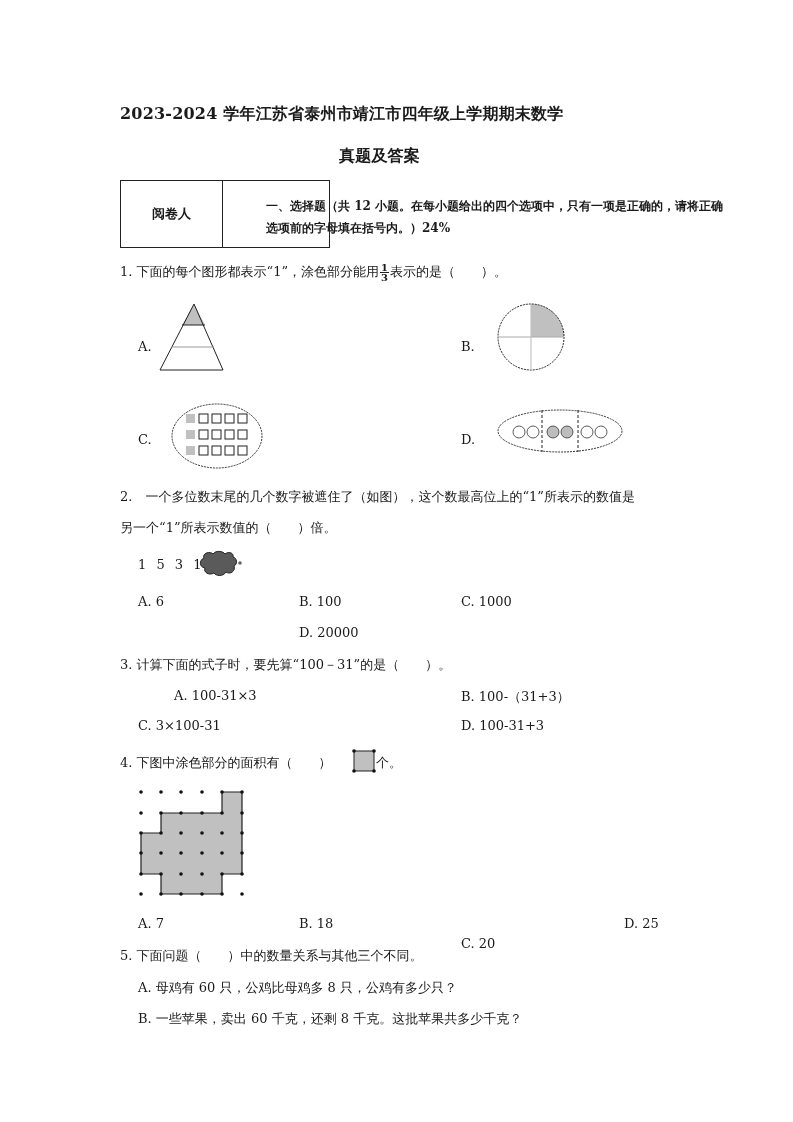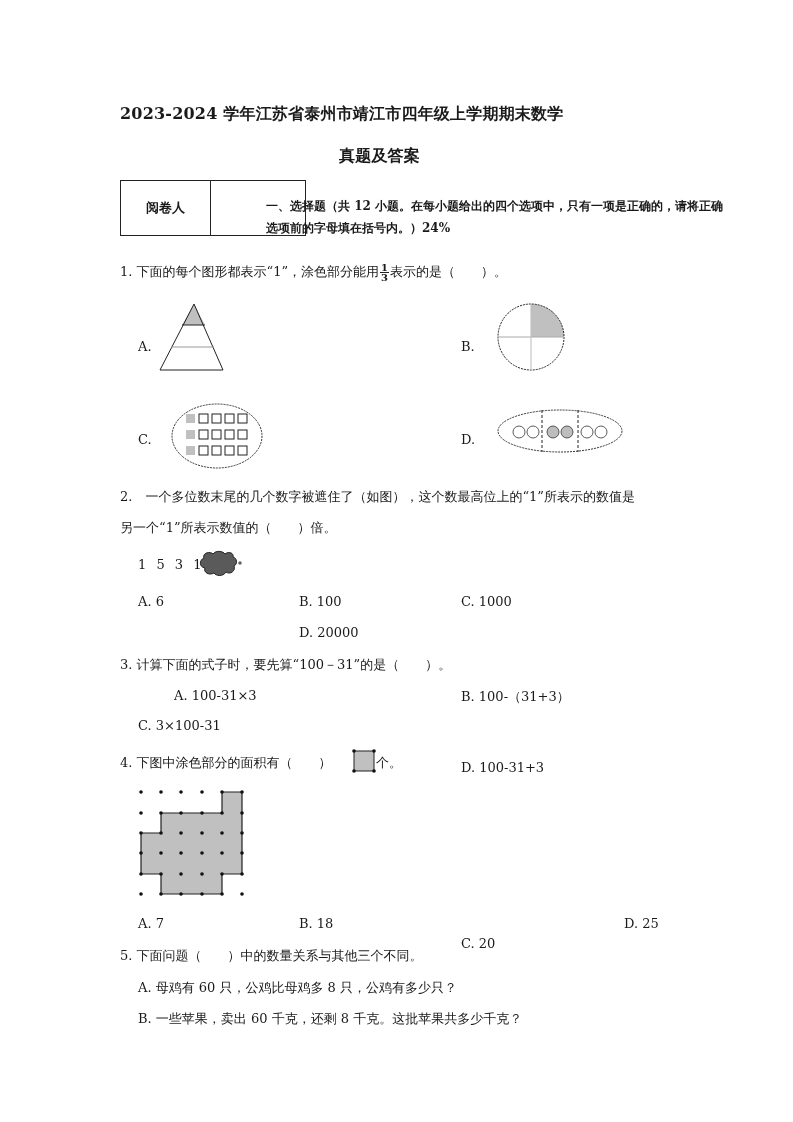--- a/index.html
+++ b/index.html
@@ -3,21 +3,21 @@
 <meta charset="utf-8">
 <style>
   html, body { margin: 0; padding: 0; background: #ffffff; }
   body { width: 793px; height: 1122px; position: relative; overflow: hidden;
          font-family: "DejaVu Serif", "Liberation Serif", serif; color: #1a1a1a; }
   .abs { position: absolute; white-space: nowrap; }
   .title { font-family: "DejaVu Serif", serif; font-weight: bold; font-size: 16px; letter-spacing: 0.2px; }
   .q { font-size: 13px; }
   .bold13 { font-size: 12px; font-weight: bold; }
   table.score { position: absolute; left: 120px; top: 180px; border-collapse: collapse; }
-  table.score td { border: 1px solid #222; height: 34px; font-size: 13px; font-weight: bold; text-align: center; padding: 10px; }
+  table.score td { border: 1px solid #222; height: 34px; font-size: 13px; font-weight: bold; text-align: center; padding: 16px; }
   table.score td.lbl { width: 69px; }
   table.score td.val { width: 74px; }
   .frac { display: inline-block; vertical-align: middle; text-align: center; font-size: 10px; line-height: 9px; font-weight: bold; margin: 0 1px; }
   .frac .num { display: block; border-bottom: 1px solid #222; padding: 0 1px; }
   .frac .den { display: block; }
   svg { position: absolute; overflow: visible; }
 </style>
 </head>
 <body>
 
@@ -102,21 +102,21 @@
 </svg>
 <div class="abs q" style="left:138px; top:594px;"><span>A.</span> <span>6</span></div>
 <div class="abs q" style="left:299px; top:594px;"><span>B.</span> <span>100</span></div>
 <div class="abs q" style="left:461px; top:594px;"><span>C.</span> <span>1000</span></div>
 <div class="abs q" style="left:299px; top:625px;"><span>D.</span> <span>20000</span></div>
 
 <div class="abs q" style="left:120px; top:656px;">3. 计算下面的式子时，要先算“100－31”的是（　　）。</div>
 <div class="abs q" style="left:138px; top:688px;margin-left:36px;"><span>A.</span> <span>100-31×3</span></div>
 <div class="abs q" style="left:461px; top:688px;"><span>B.</span> <span>100-（31+3）</span></div>
 <div class="abs q" style="left:138px; top:718px;"><span>C.</span> <span>3×100-31</span></div>
-<div class="abs q" style="left:461px; top:760px;text-align:center;"><span>D.</span> <span>100-31+3</span></div>
+<div class="abs q" style="left:461px; top:718px;text-align:center;"><span>D.</span> <span>100-31+3</span></div>
 
 <div class="abs q" style="left:120px; top:754px;">4. 下图中涂色部分的面积有（　　）</div>
 <svg style="left:352px; top:749px;" width="24" height="24" viewBox="0 0 24 24">
   <rect x="2" y="2" width="20" height="20" fill="#c0c0c0" stroke="#222" stroke-width="1"></rect>
   <circle cx="2" cy="2" r="1.8" fill="#111"></circle>
     <circle cx="22" cy="2" r="1.8" fill="#111"></circle>
   <circle cx="2" cy="22" r="1.8" fill="#111"></circle>
     <circle cx="22" cy="22" r="1.8" fill="#111"></circle>
 </svg>
 <div class="abs q" style="left:376px; top:754px;">个。</div>

